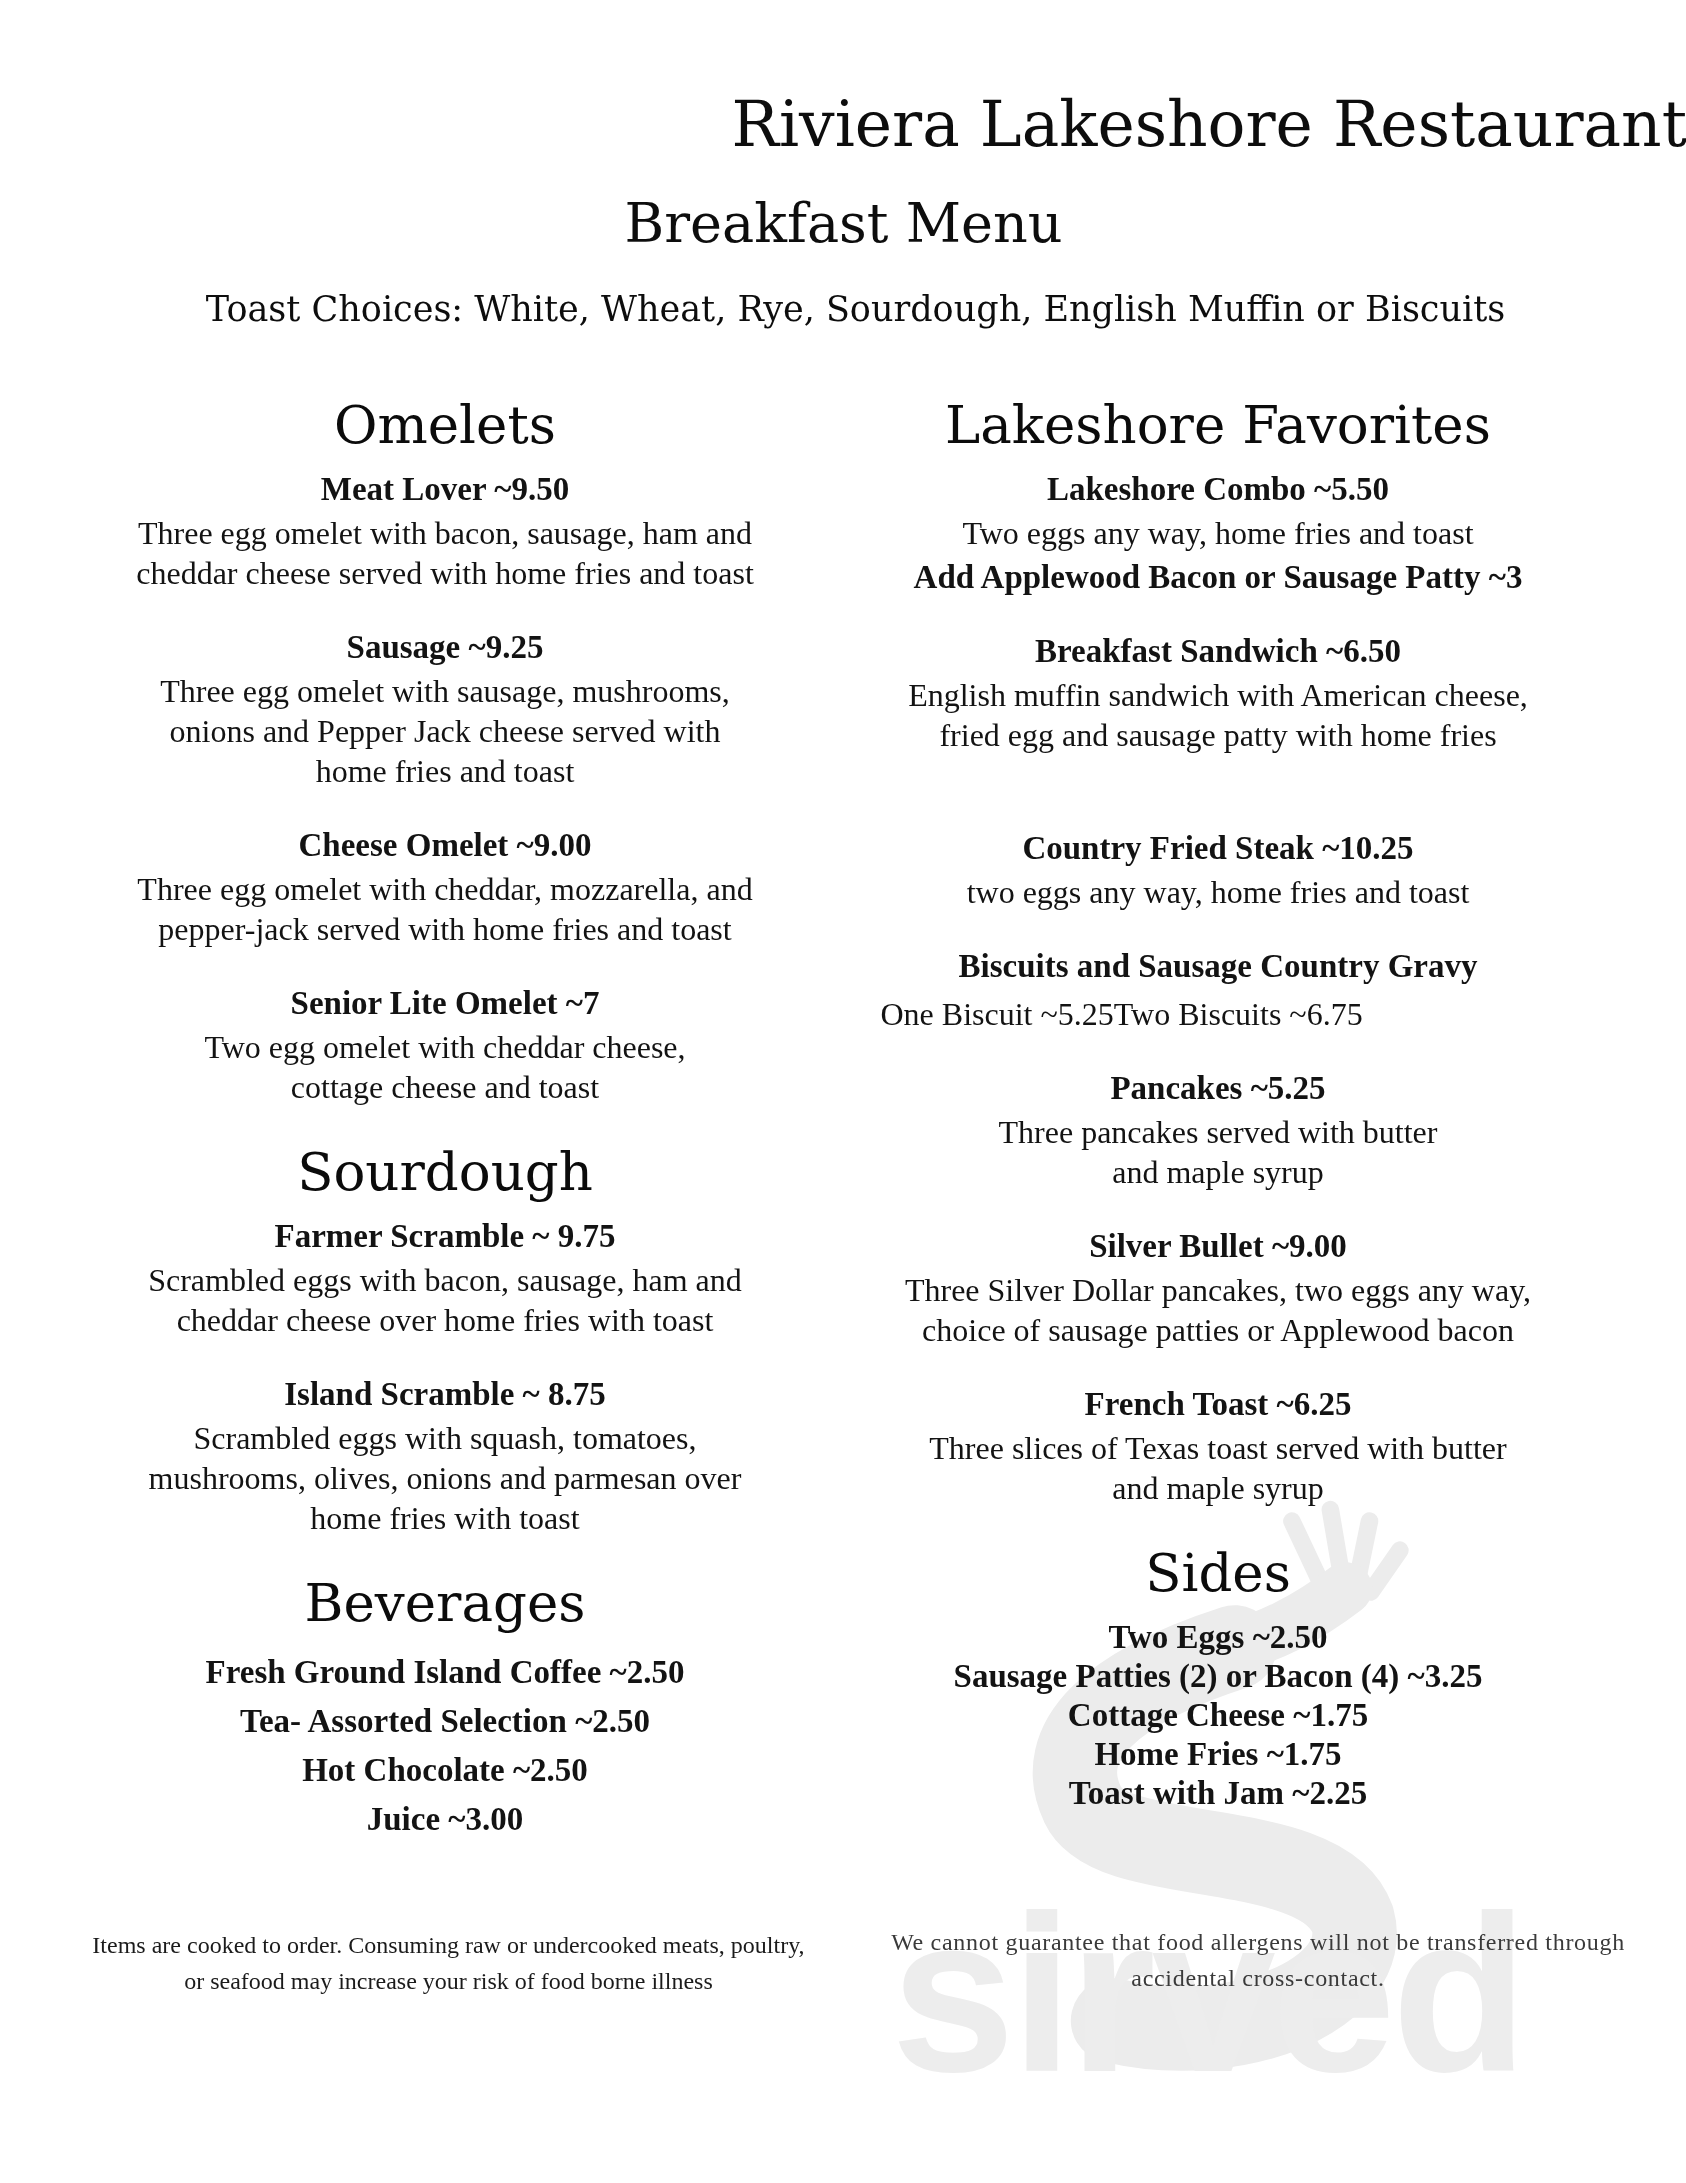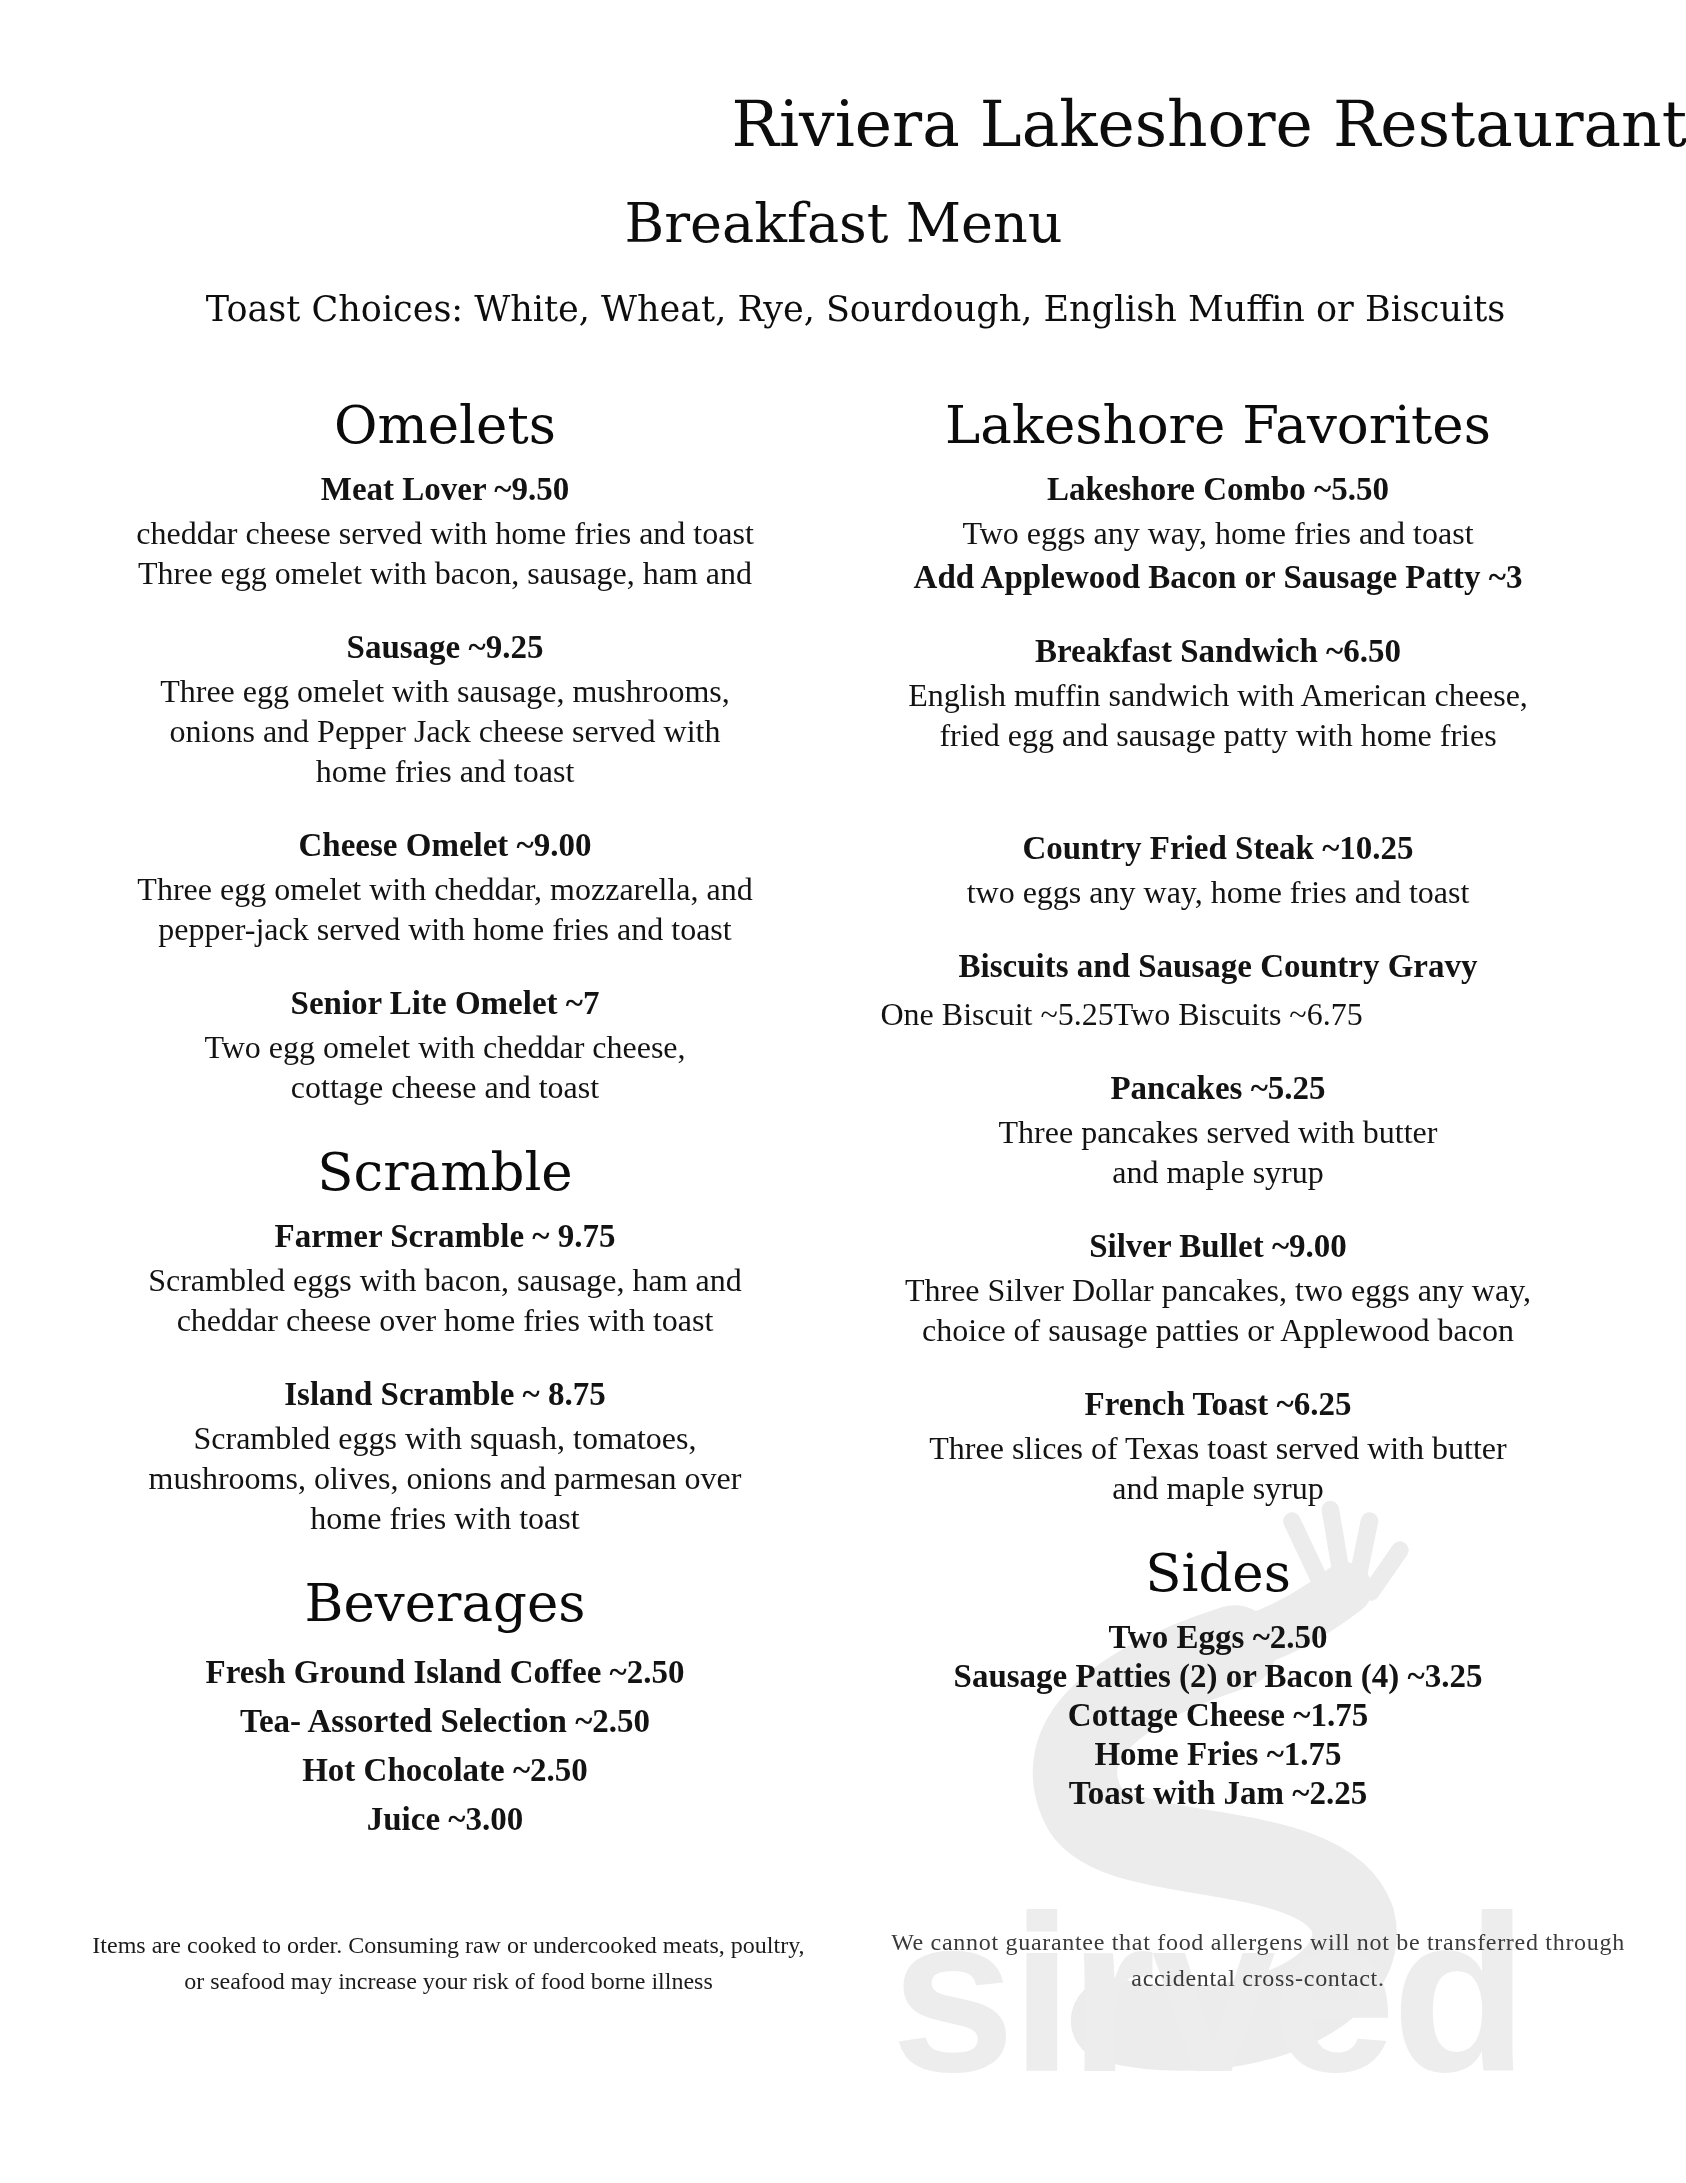--- a/index.html
+++ b/index.html
@@ -70,22 +70,22 @@
   <div class="title">Riviera Lakeshore Restaurant</div>
   <div class="subtitle">Breakfast Menu</div>
   <div class="toast-note">Toast Choices: White, Wheat, Rye, Sourdough, English Muffin or Biscuits</div>
 
   <div class="col col-left">
     <section>
       <h2 class="section-heading">Omelets</h2>
 
       <div class="menu-item">
         <div class="item-name">Meat Lover ~9.50</div>
+        <div class="item-desc">Three egg omelet with bacon, sausage, ham and</div>
         <div class="item-desc">cheddar cheese served with home fries and toast</div>
-        <div class="item-desc">Three egg omelet with bacon, sausage, ham and</div>
       </div>
 
       <div class="menu-item">
         <div class="item-name">Sausage ~9.25</div>
         <div class="item-desc">Three egg omelet with sausage, mushrooms,</div>
         <div class="item-desc">onions and Pepper Jack cheese served with</div>
         <div class="item-desc">home fries and toast</div>
       </div>
 
       <div class="menu-item">
@@ -95,21 +95,21 @@
       </div>
 
       <div class="menu-item">
         <div class="item-name">Senior Lite Omelet ~7</div>
         <div class="item-desc">Two egg omelet with cheddar cheese,</div>
         <div class="item-desc">cottage cheese and toast</div>
       </div>
     </section>
 
     <section>
-      <h2 class="section-heading">Scramble</h2>
+      <h2 class="section-heading">Sourdough</h2>
 
       <div class="menu-item">
         <div class="item-name">Farmer Scramble ~ 9.75</div>
         <div class="item-desc">Scrambled eggs with bacon, sausage, ham and</div>
         <div class="item-desc">cheddar cheese over home fries with toast</div>
       </div>
 
       <div class="menu-item">
         <div class="item-name">Island Scramble ~ 8.75</div>
         <div class="item-desc">Scrambled eggs with squash, tomatoes,</div>

